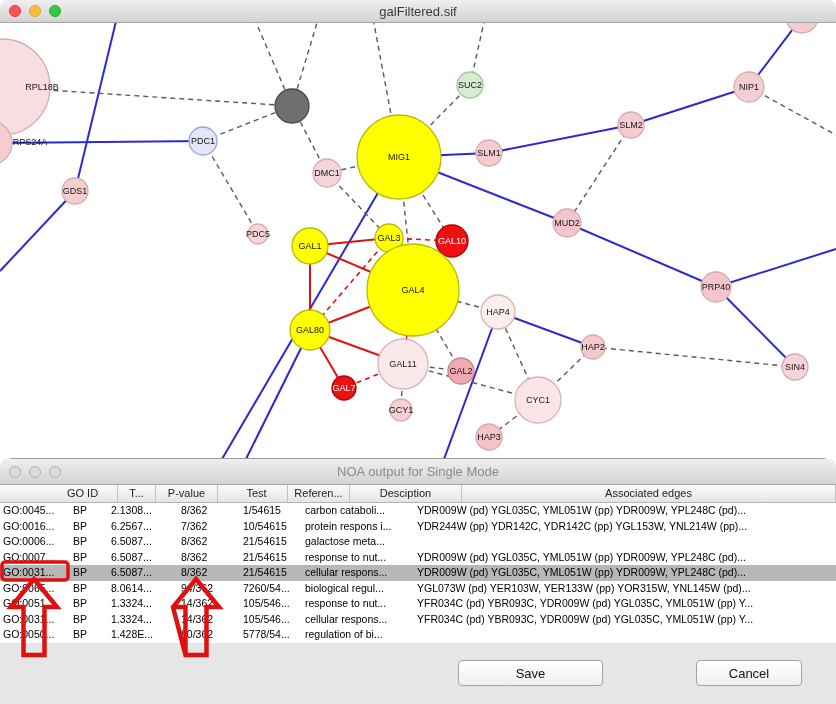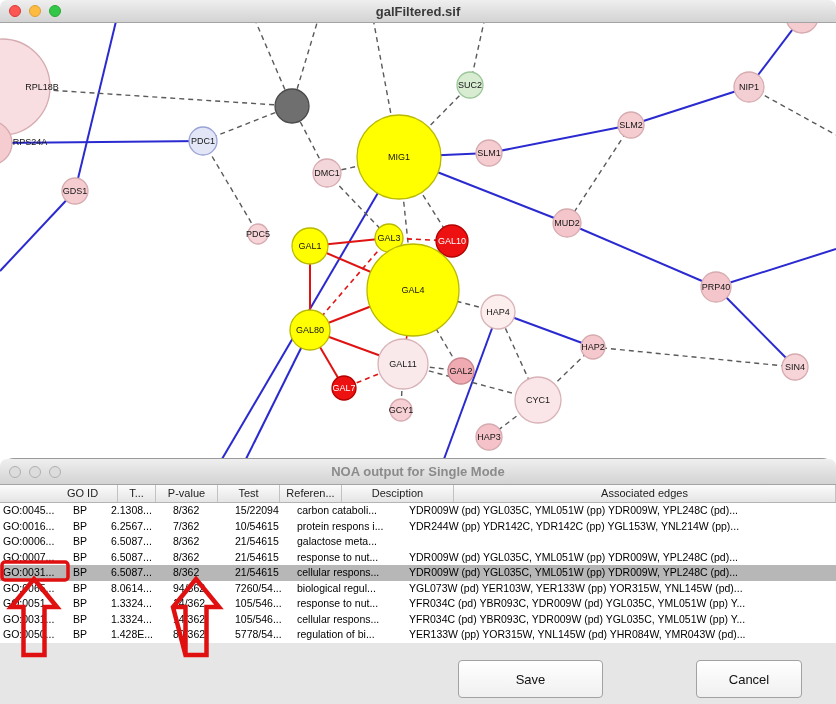--- a/index.html
+++ b/index.html
@@ -6,47 +6,47 @@
   body{
     width:836px;height:704px;position:relative;overflow:hidden;
     font-family:"Liberation Sans",sans-serif;background:#ffffff;
   }
   
   .titlebar{
     position:relative;display:flex;align-items:center;justify-content:center;
     background:linear-gradient(#efefef,#d3d3d3);
     border-bottom:1px solid #a3a3a3;border-radius:7px 7px 0 0;
   }
-  .title{font-size:13px;font-weight:bold;color:#3a3a3a;}
+  .title{font-size:13px;font-weight:normal;color:#3a3a3a;}
   .lights{position:absolute;left:9px;top:0;height:100%;display:flex;align-items:center;gap:8px;}
   .light{width:12px;height:12px;border-radius:50%;box-sizing:border-box;}
   .light.red{background:#fc5753;border:1px solid #df3734;}
   .light.yellow{background:#fdbc40;border:1px solid #de9f34;}
   .light.green{background:#33c748;border:1px solid #27aa35;}
   .light.dim{background:#dcdcdc;border:1px solid #b0b0b0;}
   
   .graph-window{position:absolute;left:0;top:0;width:836px;height:458px;}
   .graph-window .titlebar{height:22px;}
   .canvas{width:836px;height:436px;background:#fff;}
   #graph-svg{display:block;}
   #graph-svg text{font-family:"Liberation Sans",sans-serif;font-size:9px;}
   
   .noa-window{position:absolute;left:0;top:458px;width:836px;height:246px;background:#e6e6e6;border-top:1px solid #9a9a9a;border-radius:14px;}
   .noa-window .titlebar{height:25px;}
   .noa-window .title{color:#8b8b8b;}
   .table-header{display:flex;height:18px;background:linear-gradient(#fbfbfb,#e5e5e5);border-bottom:1px solid #b4b4b4;box-sizing:border-box;padding-left:48px;}
   .hcell{font-size:11px;color:#1d1d1d;text-align:center;line-height:17px;border-right:1px solid #c2c2c2;overflow:hidden;white-space:nowrap;box-sizing:border-box;}
-  .c0{width:70px;}.c1{width:38px;}.c2{width:62px;}.c3{width:62px;}.c4{width:62px;}.c5{width:112px;}.c6{flex:1;min-width:0;}
+  .c0{width:70px;}.c1{width:38px;}.c2{width:62px;}.c3{width:62px;margin-left:8px;}.c4{width:62px;}.c5{width:112px;}.c6{flex:1;min-width:0;}
   .table-body{background:#ffffff;}
   .trow{display:flex;height:15.5px;background:#fff;}
   .trow.selected{background:#b7b7b7;}
   .tcell{font-size:10.5px;line-height:15.5px;padding:0 3px;white-space:nowrap;overflow:hidden;color:#000;box-sizing:border-box;}
   .footer{position:absolute;left:0;bottom:0;width:836px;height:62px;background:#e6e6e6;}
   .mac-btn{
-    position:absolute;top:17px;height:38px;border-radius:4px;
+    position:absolute;top:17px;height:26px;border-radius:4px;
     border:1px solid #a2a2a2;background:linear-gradient(#ffffff,#f0f0f0);
     font-family:"Liberation Sans",sans-serif;font-size:13px;color:#111;
     box-shadow:0 1px 0 rgba(255,255,255,.6) inset;
   }
   .btn-save{left:458px;width:145px;}
   .btn-cancel{left:696px;width:106px;}
   
   .annotations{position:absolute;left:0;top:0;width:836px;height:704px;pointer-events:none;z-index:40;}
 </style>
 </head>
@@ -192,21 +192,21 @@
       <div class="hcell c4">Referen...</div>
       <div class="hcell c5">Desciption</div>
       <div class="hcell c6">Associated edges</div>
     </div>
   <div class="table-body" id="table-body">
       <div class="trow">
         <div class="tcell c0">GO:0045...</div>
         <div class="tcell c1">BP</div>
         <div class="tcell c2">2.1308...</div>
         <div class="tcell c3">8/362</div>
-        <div class="tcell c4">15/22094</div>
+        <div class="tcell c4">1/54615</div>
         <div class="tcell c5">carbon cataboli...</div>
         <div class="tcell c6">YDR009W (pd) YGL035C, YML051W (pp) YDR009W, YPL248C (pd)...</div>
       </div>
       <div class="trow">
         <div class="tcell c0">GO:0016...</div>
         <div class="tcell c1">BP</div>
         <div class="tcell c2">6.2567...</div>
         <div class="tcell c3">7/362</div>
         <div class="tcell c4">10/54615</div>
         <div class="tcell c5">protein respons i...</div>
@@ -265,21 +265,20 @@
         <div class="tcell c5">cellular respons...</div>
         <div class="tcell c6">YFR034C (pd) YBR093C, YDR009W (pd) YGL035C, YML051W (pp) Y...</div>
       </div>
       <div class="trow">
         <div class="tcell c0">GO:0050...</div>
         <div class="tcell c1">BP</div>
         <div class="tcell c2">1.428E...</div>
         <div class="tcell c3">80/362</div>
         <div class="tcell c4">5778/54...</div>
         <div class="tcell c5">regulation of bi...</div>
-        <div class="tcell c6">YER133W (pp) YOR315W, YNL145W (pd) YHR084W, YMR043W (pd)...</div>
       </div>
     </div>
   <div class="footer">
     <button class="mac-btn btn-save">Save</button>
     <button class="mac-btn btn-cancel">Cancel</button>
   </div>
 </div>
 
 <svg class="annotations" viewBox="0 0 836 704">
   <rect class="ann" x="2" y="562" width="66" height="18" rx="3" fill="none" stroke-width="3.5" stroke="#e01010"></rect>

